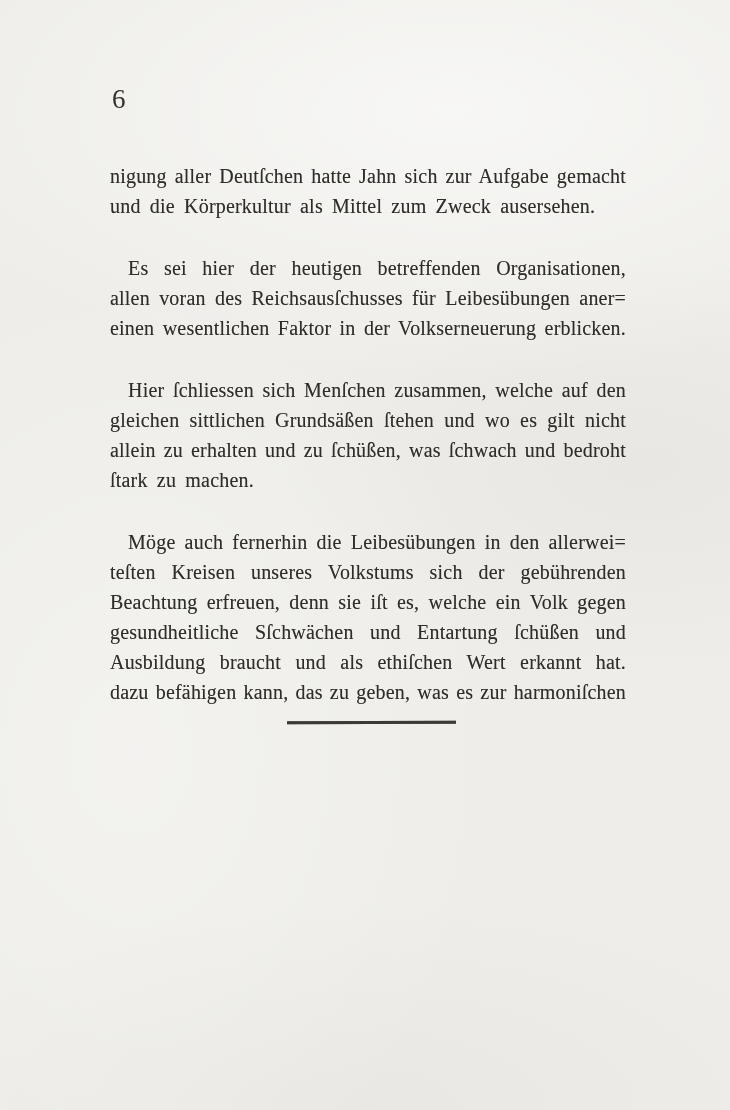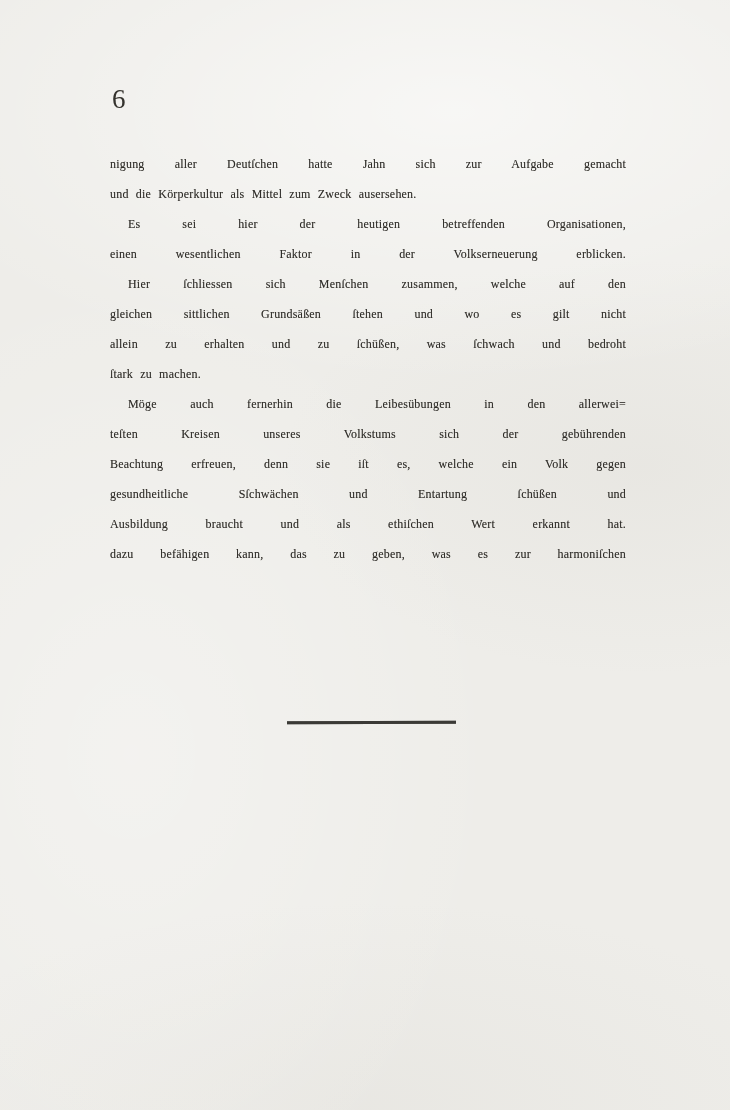--- a/index.html
+++ b/index.html
@@ -24,23 +24,23 @@
     position: absolute;
     left: 112px;
     top: 84px;
     font-size: 27px;
     line-height: 30px;
     color: #34322d;
   }
   .text-block {
     position: absolute;
     left: 110px;
-    top: 149px;
+    top: 161px;
     width: 516px;
-    font-size: 12px;
+    font-size: 20px;
     letter-spacing: 0.2px;
     text-shadow: 0 0 0.6px rgba(52,49,41,0.38);
   }
   .para {
     margin: 0;
     padding: 0;
   }
   .line {
     height: 30px;
     line-height: 30px;
@@ -50,20 +50,21 @@
     text-align: justify;
     text-align-last: justify;
   }
   .ll {                      
     text-align: center;
     text-align-last: left;
     word-spacing: 4px;
   }
   .ind {                     
     text-indent: 18px;
+    margin-top: 32px;
   }
   .divider {
     position: absolute;
     left: 287px;
     top: 721px;
     width: 169px;
     height: 2.5px;
     background: #3b3a36;
     transform: rotate(-0.2deg);
     box-shadow: 0 0 0.5px rgba(59,58,54,0.6);
@@ -78,20 +79,21 @@
 
   <div class="text-block">
 
     <div class="para">
       <div class="line jl">nigung aller Deutſchen hatte Jahn sich zur Aufgabe gemacht</div>
       <div class="line ll">und die Körperkultur als Mittel zum Zweck ausersehen.</div>
     </div>
 
     <div class="para">
       <div class="line jl ind">Es sei hier der heutigen betreffenden Organisationen,</div>
+      <div class="line jl">allen voran des Reichsausſchusses für Leibesübungen aner=</div>
       <div class="line jl">einen wesentlichen Faktor in der Volkserneuerung erblicken.</div>
     </div>
 
     <div class="para">
       <div class="line jl ind">Hier ſchliessen sich Menſchen zusammen, welche auf den</div>
       <div class="line jl">gleichen sittlichen Grundsäßen ſtehen und wo es gilt nicht</div>
       <div class="line jl">allein zu erhalten und zu ſchüßen, was ſchwach und bedroht</div>
       <div class="line ll">ſtark zu machen.</div>
     </div>
 

